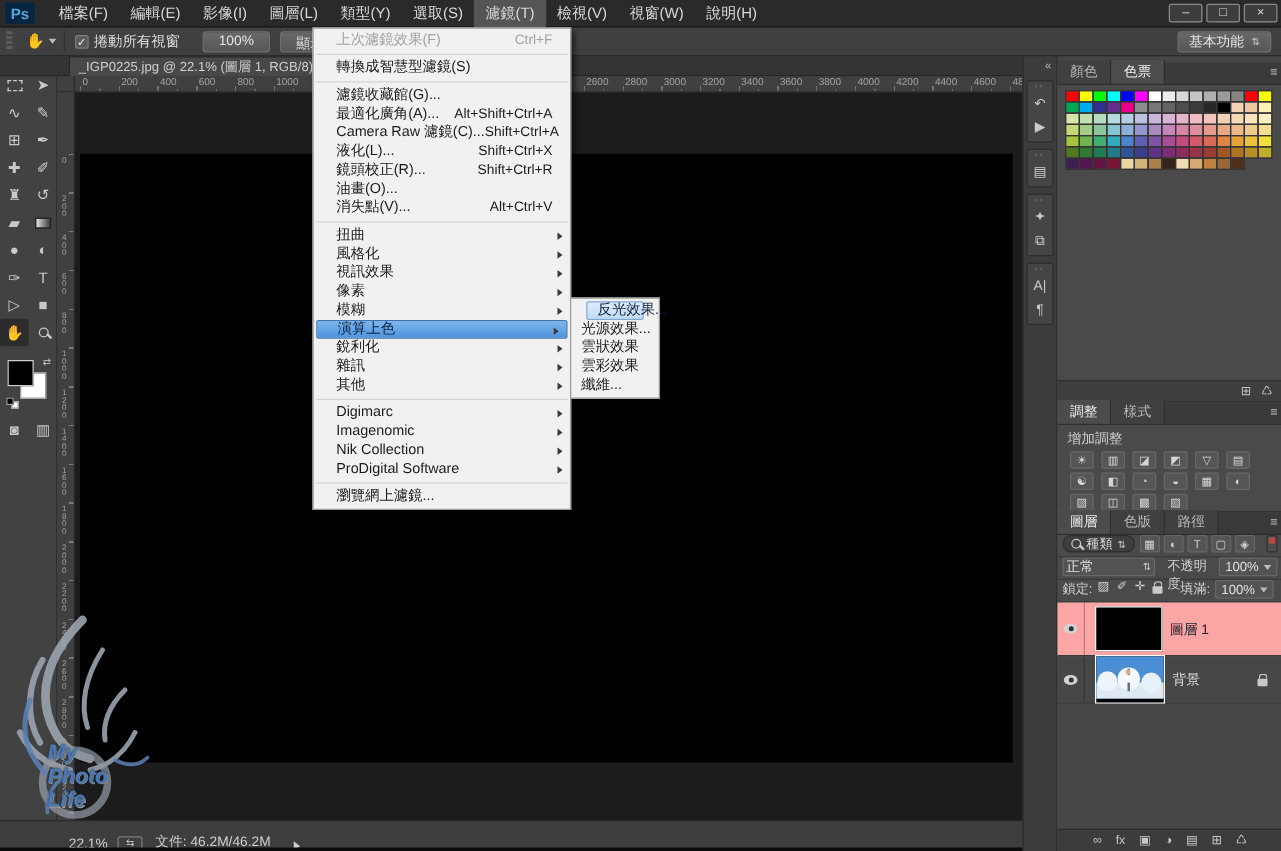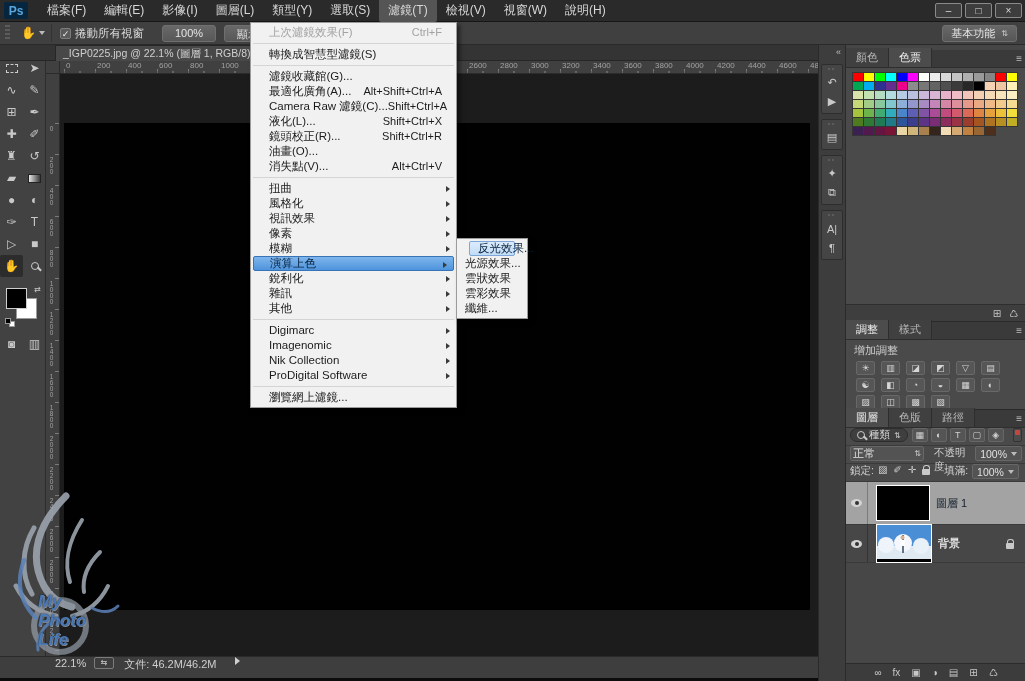--- a/index.html
+++ b/index.html
@@ -32,21 +32,21 @@
   .hlab{position:absolute;top:0;font-size:8px;color:#a2a2a2}
   .hticks{position:absolute;left:4px;right:0;bottom:0;height:4px;background:repeating-linear-gradient(to right,#7a7a7a 0 1px,transparent 1px 31px)}
   .hticks2{position:absolute;left:4px;right:0;bottom:0;height:2px;background:repeating-linear-gradient(to right,#666 0 1px,transparent 1px 15.5px)}
   .rcorner{position:absolute;left:46px;top:61px;width:14px;height:13px;background:#404040;border-right:1px solid #2b2b2b;border-bottom:1px solid #2b2b2b}
   .vruler{position:absolute;left:46px;top:74px;width:14px;height:582px;background:#404040;border-right:1px solid #2b2b2b;overflow:hidden}
   .vlab{position:absolute;left:2px;font-size:6.5px;color:#a2a2a2;writing-mode:vertical-rl;text-orientation:upright;letter-spacing:-1px;line-height:7px}
   .vticks{position:absolute;top:49px;bottom:0;right:0;width:4px;background:repeating-linear-gradient(to bottom,#7a7a7a 0 1px,transparent 1px 31px)}
   .canvas{position:absolute;left:60px;top:74px;width:758px;height:582px;background:#1c1c1c}
   .image{position:absolute;left:4px;top:49px;width:746px;height:487px;background:#010101}
   
-  .statusbar{position:absolute;left:0;top:656px;width:818px;height:25px;background:#3e3e3e;border-top:1px solid #2a2a2a;display:flex;align-items:flex-start;color:#cfcfcf;font-size:11px}
+  .statusbar{position:absolute;left:0;top:656px;width:818px;height:25px;background:#3e3e3e;border-top:1px solid #2a2a2a;display:flex;align-items:flex-end;color:#cfcfcf;font-size:11px}
   .statusbar .zoomval{margin-left:55px}
   .statico{width:20px;height:12px;border:1px solid #7c7c7c;border-radius:2px;margin:0 10px 0 8px;font-size:8px;color:#ccc;text-align:center;line-height:10px}
   .stat-arrow{width:0;height:0;border-left:5px solid #cfcfcf;border-top:4px solid transparent;border-bottom:4px solid transparent;margin-left:18px}
   .bottomedge{position:absolute;left:0;top:678px;width:1025px;height:3px;background:#0c0c0c}
   
   .toolbar{position:absolute;left:0;top:45px;width:46px;height:636px;background:#424242;border-right:1px solid #2d2d2d}
   .tb-grip{height:8px;margin:2px 12px;background:repeating-linear-gradient(to right,#5c5c5c 0 2px,transparent 2px 4px);background-size:100% 3px;background-repeat:no-repeat;background-position:center}
   .toolgrid{display:grid;grid-template-columns:23px 23px}
   .tool{height:22px;display:flex;align-items:center;justify-content:center;color:#c9c9c9;font-size:12px}
   .tool.sel{background:#2c2c2c;border-radius:2px}
@@ -102,21 +102,21 @@
   .fbtn{width:16px;height:14px;background:#555;border:1px solid #666;border-radius:2px;display:flex;align-items:center;justify-content:center;font-size:9px;color:#d2d2d2}
   .ftoggle{width:9px;height:14px;background:#4c4c4c;border:1px solid #333;border-radius:2px;position:relative;margin-left:auto}
   .ftoggle::after{content:"";position:absolute;left:1px;right:1px;top:1px;height:5px;background:#c0483e;border-radius:1px}
   .selbox{display:flex;align-items:center;background:#535353;border:1px solid #676767;border-radius:2px;height:15px;padding:0 2px;color:#e0e0e0;font-size:11px;gap:6px}
   .valbox{display:flex;align-items:center;background:#535353;border:1px solid #676767;border-radius:2px;height:15px;padding:0 4px;color:#e0e0e0;font-size:10.5px;gap:4px}
   .lockicons{display:flex;gap:6px;align-items:center}
   .lico{font-size:10px;color:#cdcdcd}
   .lockicon{width:8px;height:6px;background:#c9c9c9;border-radius:1px;position:relative;margin-top:4px;display:inline-block}
   .lockicon::before{content:"";position:absolute;left:1px;top:-4px;width:5px;height:5px;border:1.2px solid #c9c9c9;border-bottom:none;border-radius:3px 3px 0 0}
   .layerrow{display:flex;align-items:center;border-bottom:1px solid #3a3a3a;background:#474747}
-  .layerrow.sel{background:#a3a3a3}
+  .layerrow.sel{background:#fca5a5}
   .eyecell{width:22px;align-self:stretch;border-right:1px solid rgba(0,0,0,.25);display:flex;align-items:center;justify-content:center}
   .eye{width:11px;height:8px;background:#d3d3d3;border-radius:50%;position:relative}
   .eye::after{content:"";position:absolute;left:3.5px;top:2px;width:4px;height:4px;background:#333;border-radius:50%}
   .lthumb{margin:2px 6px 2px 8px;border:1px solid #fff;background:#000}
   .lname{font-size:11px}
   .layerrow.sel .lname{color:#14202c}
   .layerrow .lname{color:#dcdcdc}
   .llock{margin-left:auto;margin-right:12px}
   .layers-empty{flex:1;background:#474747}
   .lfoot{position:absolute;bottom:0;left:0;right:0;height:18px;background:#3c3c3c;border-top:1px solid #2c2c2c;display:flex;align-items:center;justify-content:center;gap:11px;color:#c7c7c7;font-size:10px}
@@ -615,21 +615,21 @@
         </div>
       </div>
       <div id="layerlist">
           <div class="layerrow sel" style="height: 43px;">
             <div class="eyecell">
               <span class="eye"></span>
             </div>
             <div class="lthumb" style="width: 54px; height: 36px;"></div>
             <span class="lname">圖層 1</span>
           </div>
-          <div class="layerrow" style="height: 38px; font-weight: bold;">
+          <div class="layerrow" style="height: 38px;">
             <div class="eyecell">
               <span class="eye"></span>
             </div>
             <div class="lthumb">
     <svg width="54" height="34" viewBox="0 0 54 34">
       <rect width="54" height="34" fill="#4a8fd6"></rect>
       <rect y="21" width="54" height="13" fill="#dfe9f2"></rect>
       <circle cx="9" cy="20" r="8" fill="#eef4fa"></circle>
       <circle cx="26" cy="18" r="9" fill="#f4f8fc"></circle>
       <circle cx="44" cy="21" r="8" fill="#e8f0f8"></circle>

